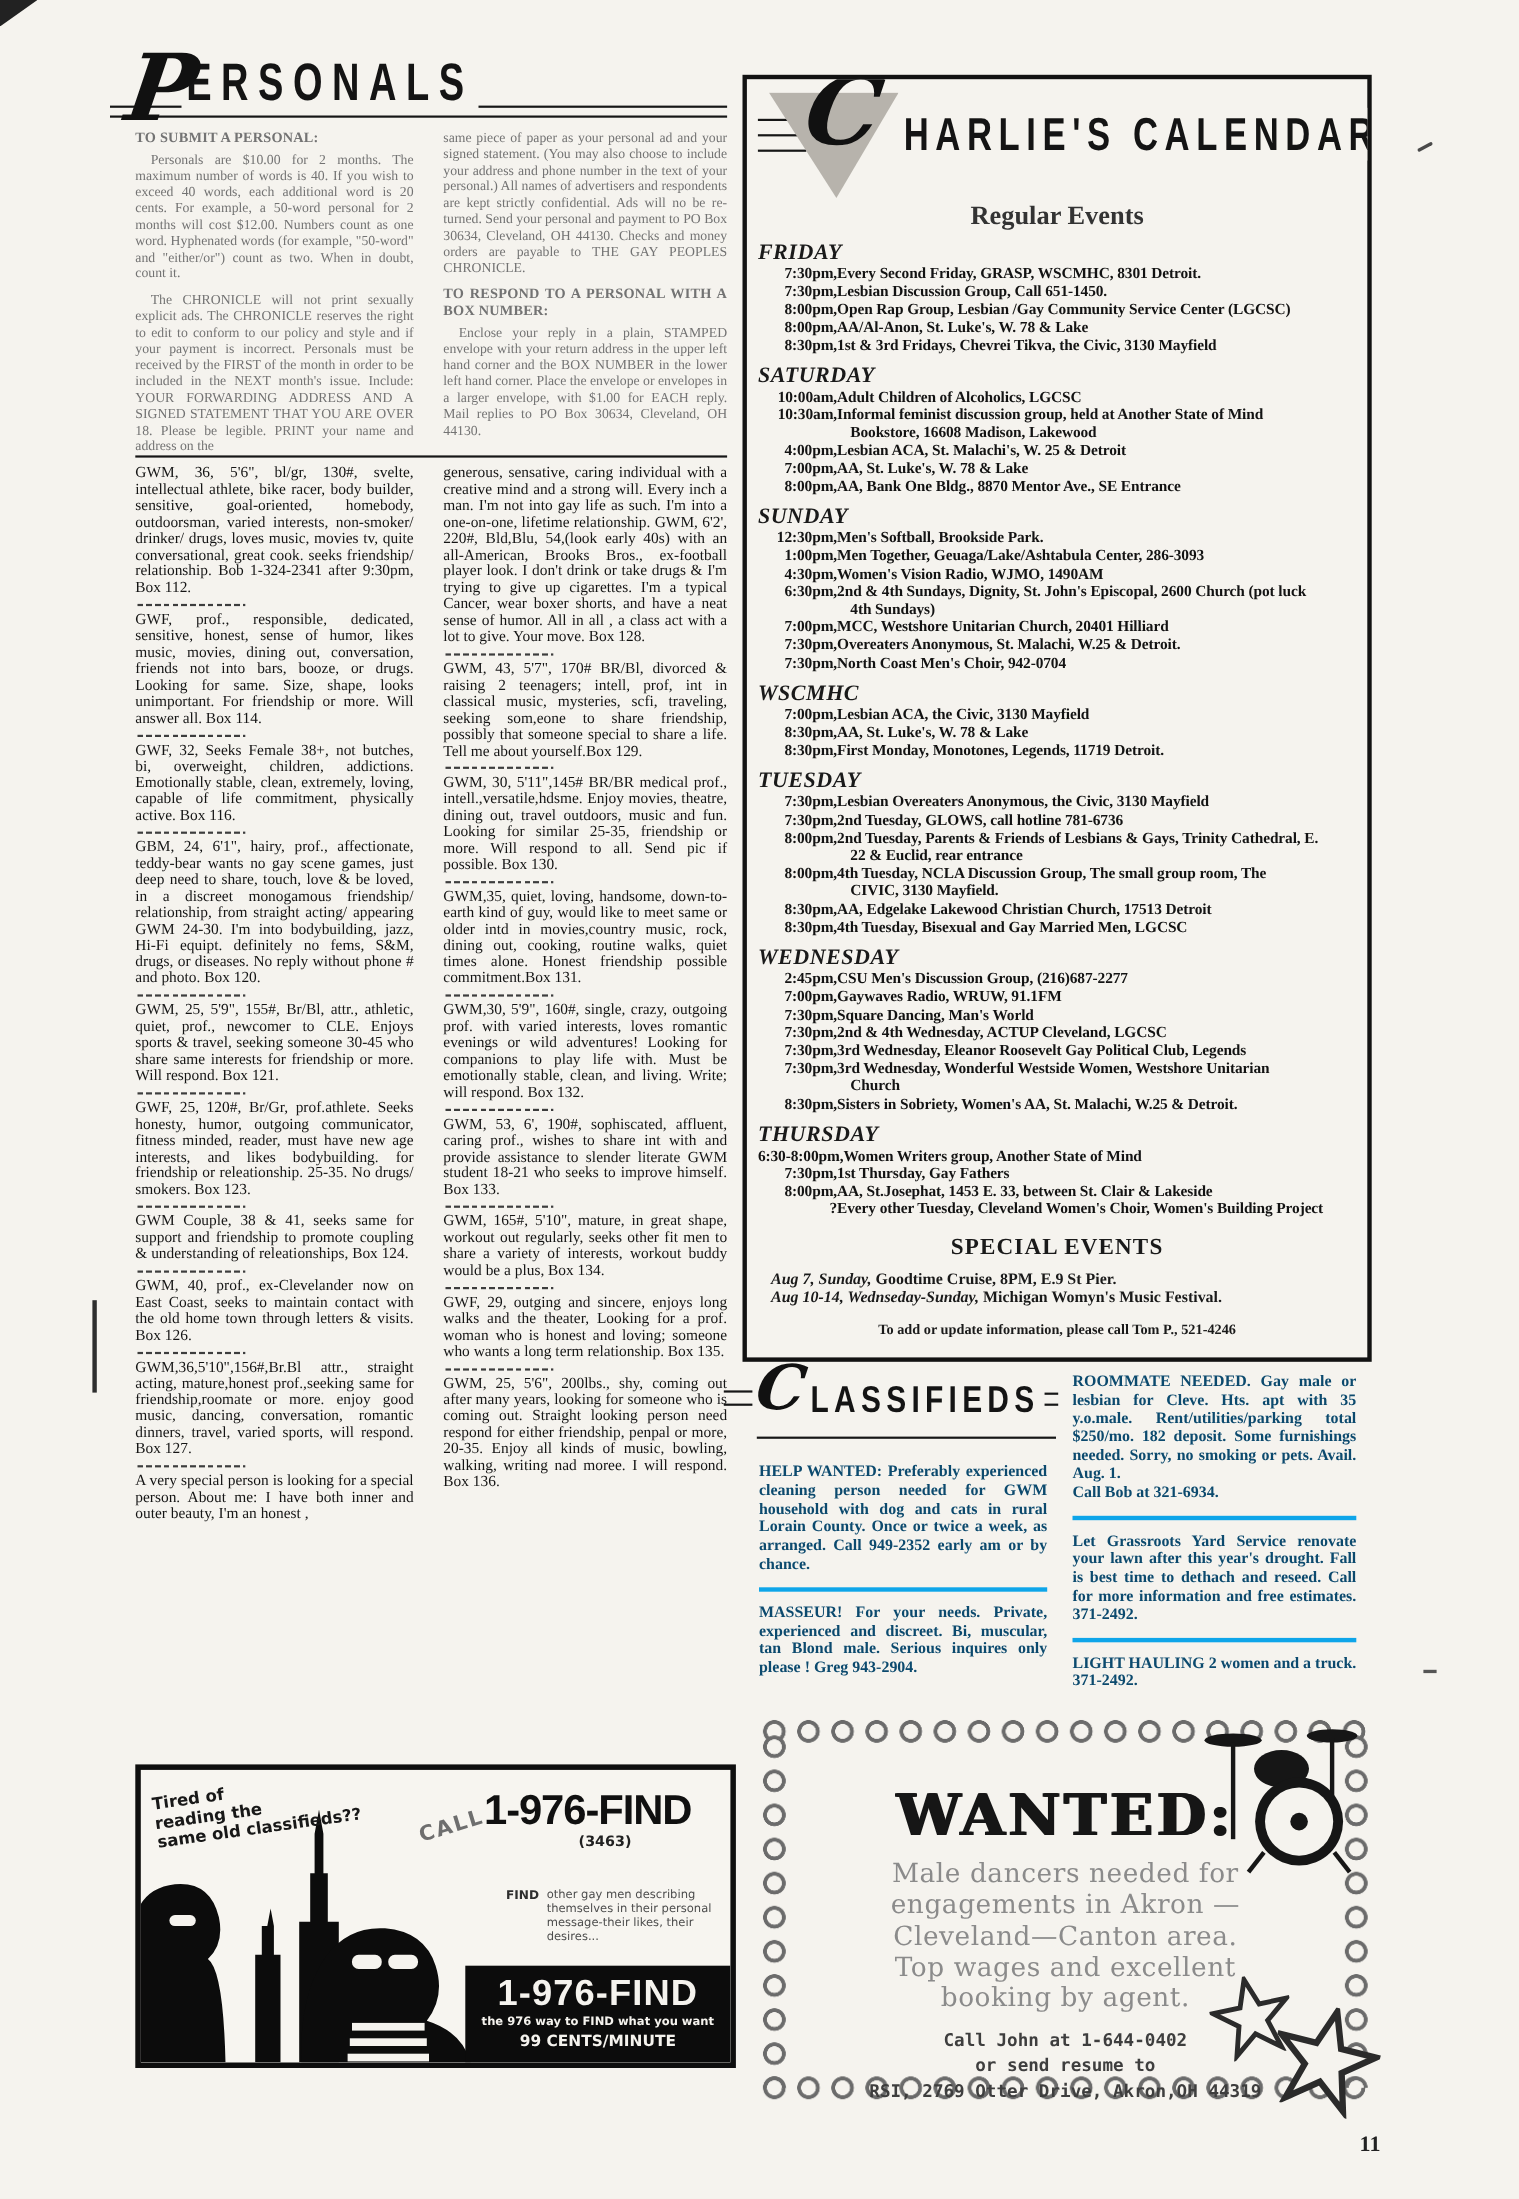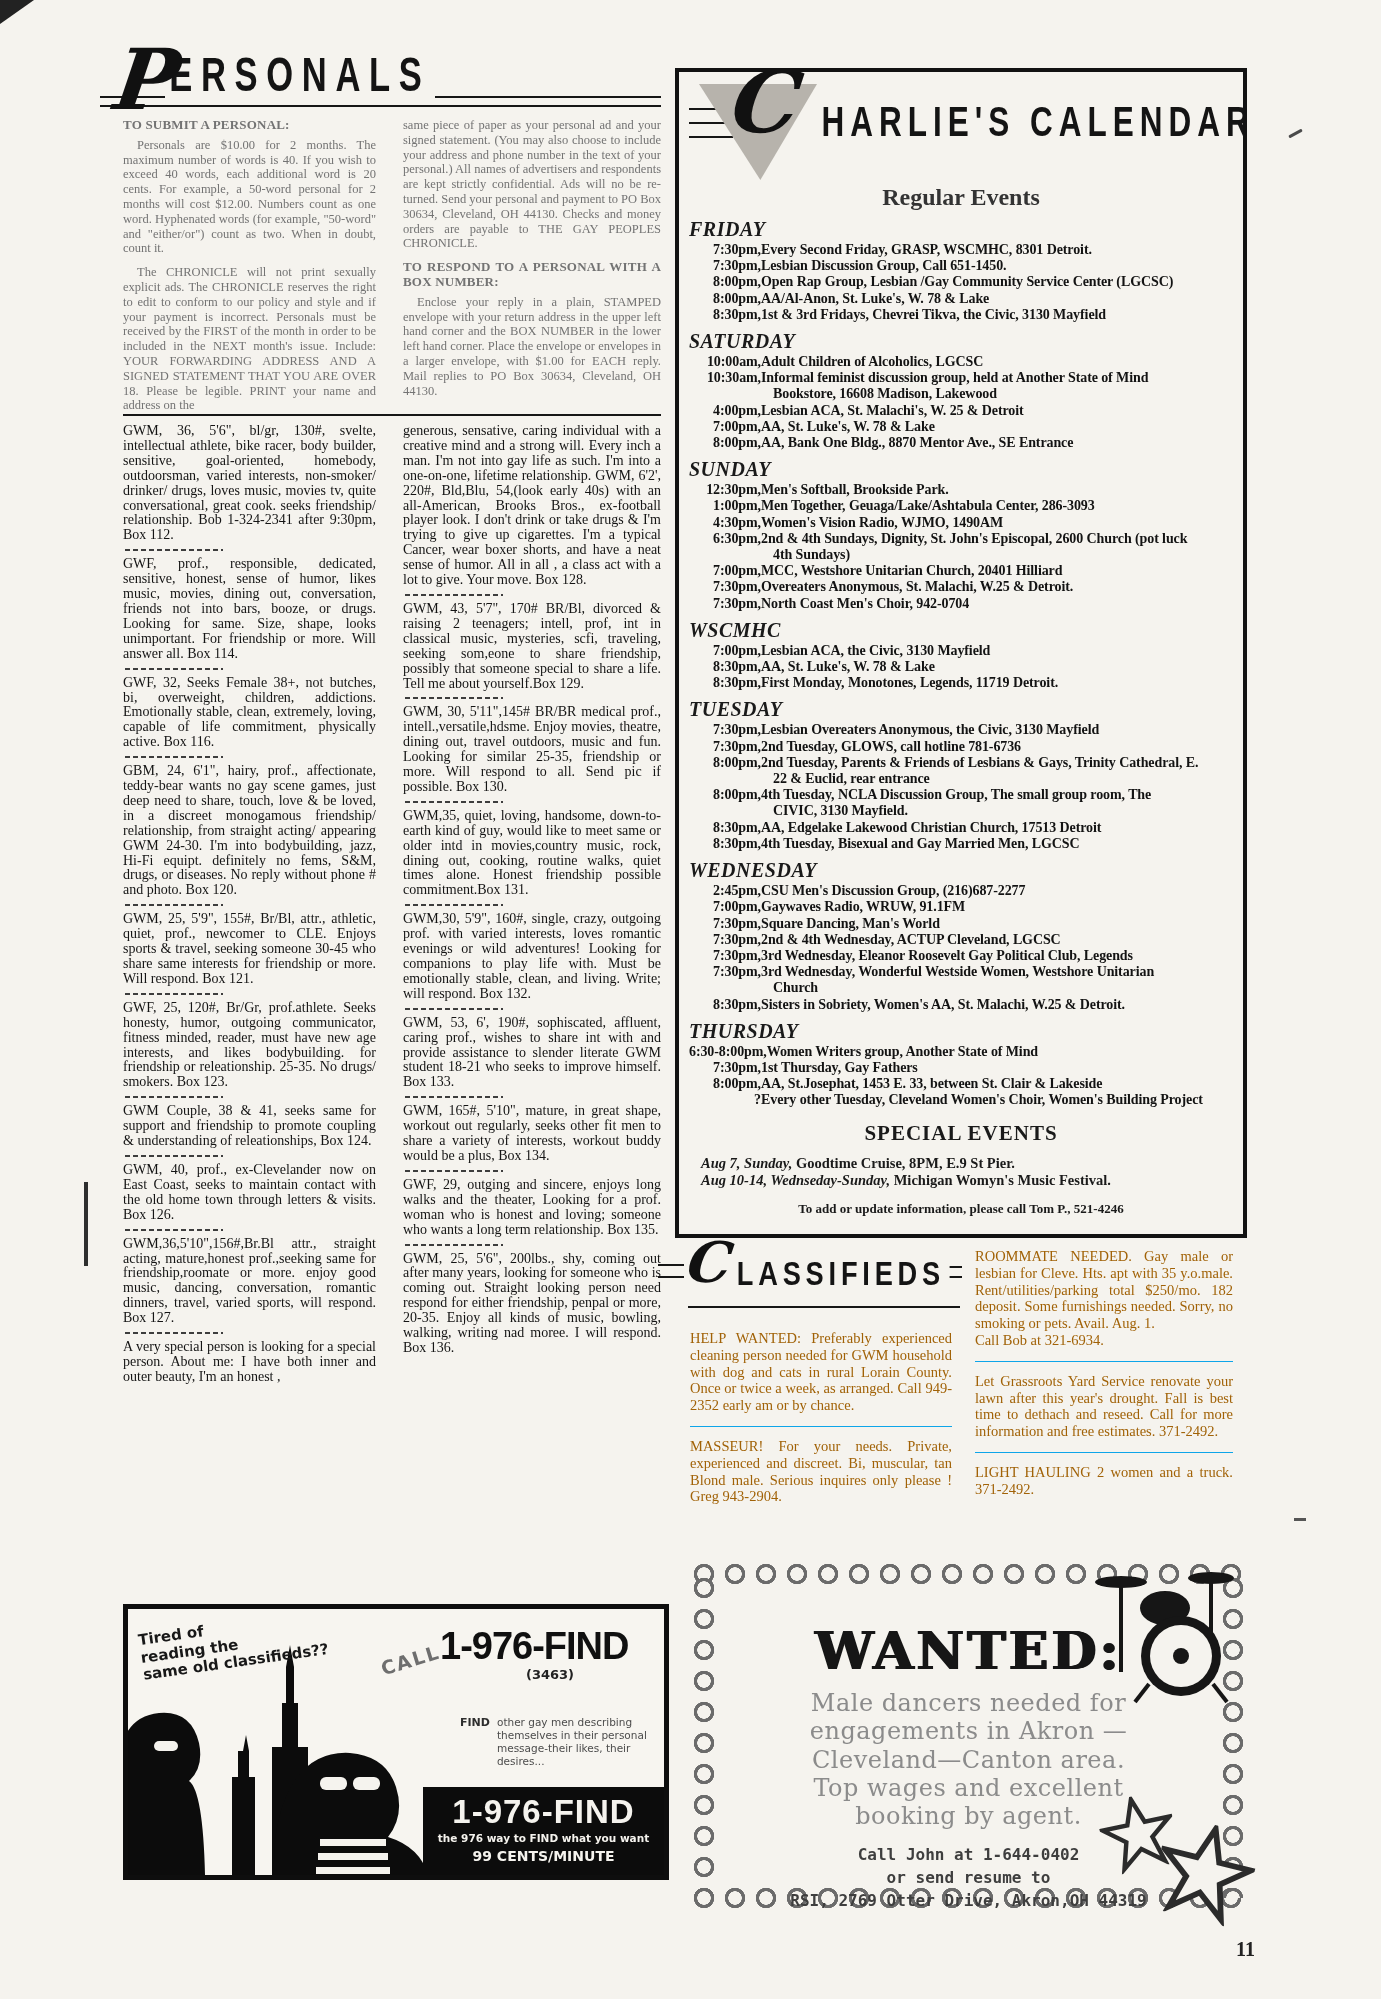--- a/index.html
+++ b/index.html
@@ -58,22 +58,22 @@
   .sp-date { font-style:italic; font-weight:700; }
   .sp-text { font-weight:700; }
   .cal-footer { text-align:center; font-weight:700; font-size:13px; margin-top:11px; }
   
   .class-masthead { position:absolute; left:688px; top:1242px; width:272px; height:66px; z-index:2;}
   .class-masthead .script-initial { font-size:56px; position:absolute; left:0; top:-2px; }
   .class-masthead .mast-caps { position:absolute; left:44px; top:12px; font-size:34px; letter-spacing:6px; transform:scaleX(.8); }
   .cads { position:absolute; }
   .cads-left { left:690px; top:1330px; width:262px; }
   .cads-right { left:975px; top:1248px; width:258px; }
-  .cad { font-size:14.5px; line-height:16.8px; text-align:justify; white-space:pre-line; color:#a16207; }
-  .cads > p.cad + p.cad { border-top:1px solid #0ea5e9; margin-top:12px; padding-top:11px; }
+  .cad { font-size:14.5px; line-height:16.8px; text-align:justify; white-space:pre-line; color:#0c4a6e;font-weight:bold; }
+  .cads > p.cad + p.cad { border-top:4px solid #0ea5e9; margin-top:12px; padding-top:11px; }
   
   .find-ad { position:absolute; left:123px; top:1604px; width:546px; height:276px;
              border:5px solid #0e0e0e; background:#f7f5f0; overflow:hidden; }
   .find-tagline { position:absolute; left:12px; top:10px; transform:rotate(-8deg);
                   font-family:"DejaVu Sans", sans-serif; font-weight:700; font-size:15px;
                   line-height:1.18; white-space:pre-line; color:#181818; z-index:3; }
   .find-call { position:absolute; left:252px; top:40px; transform:rotate(-17deg);
                font-family:"DejaVu Sans", sans-serif; font-weight:700; font-size:19px;
                letter-spacing:2px; color:#6e6e6e; }
   .find-number { position:absolute; left:312px; top:16px; font-family:"Liberation Sans", sans-serif;

